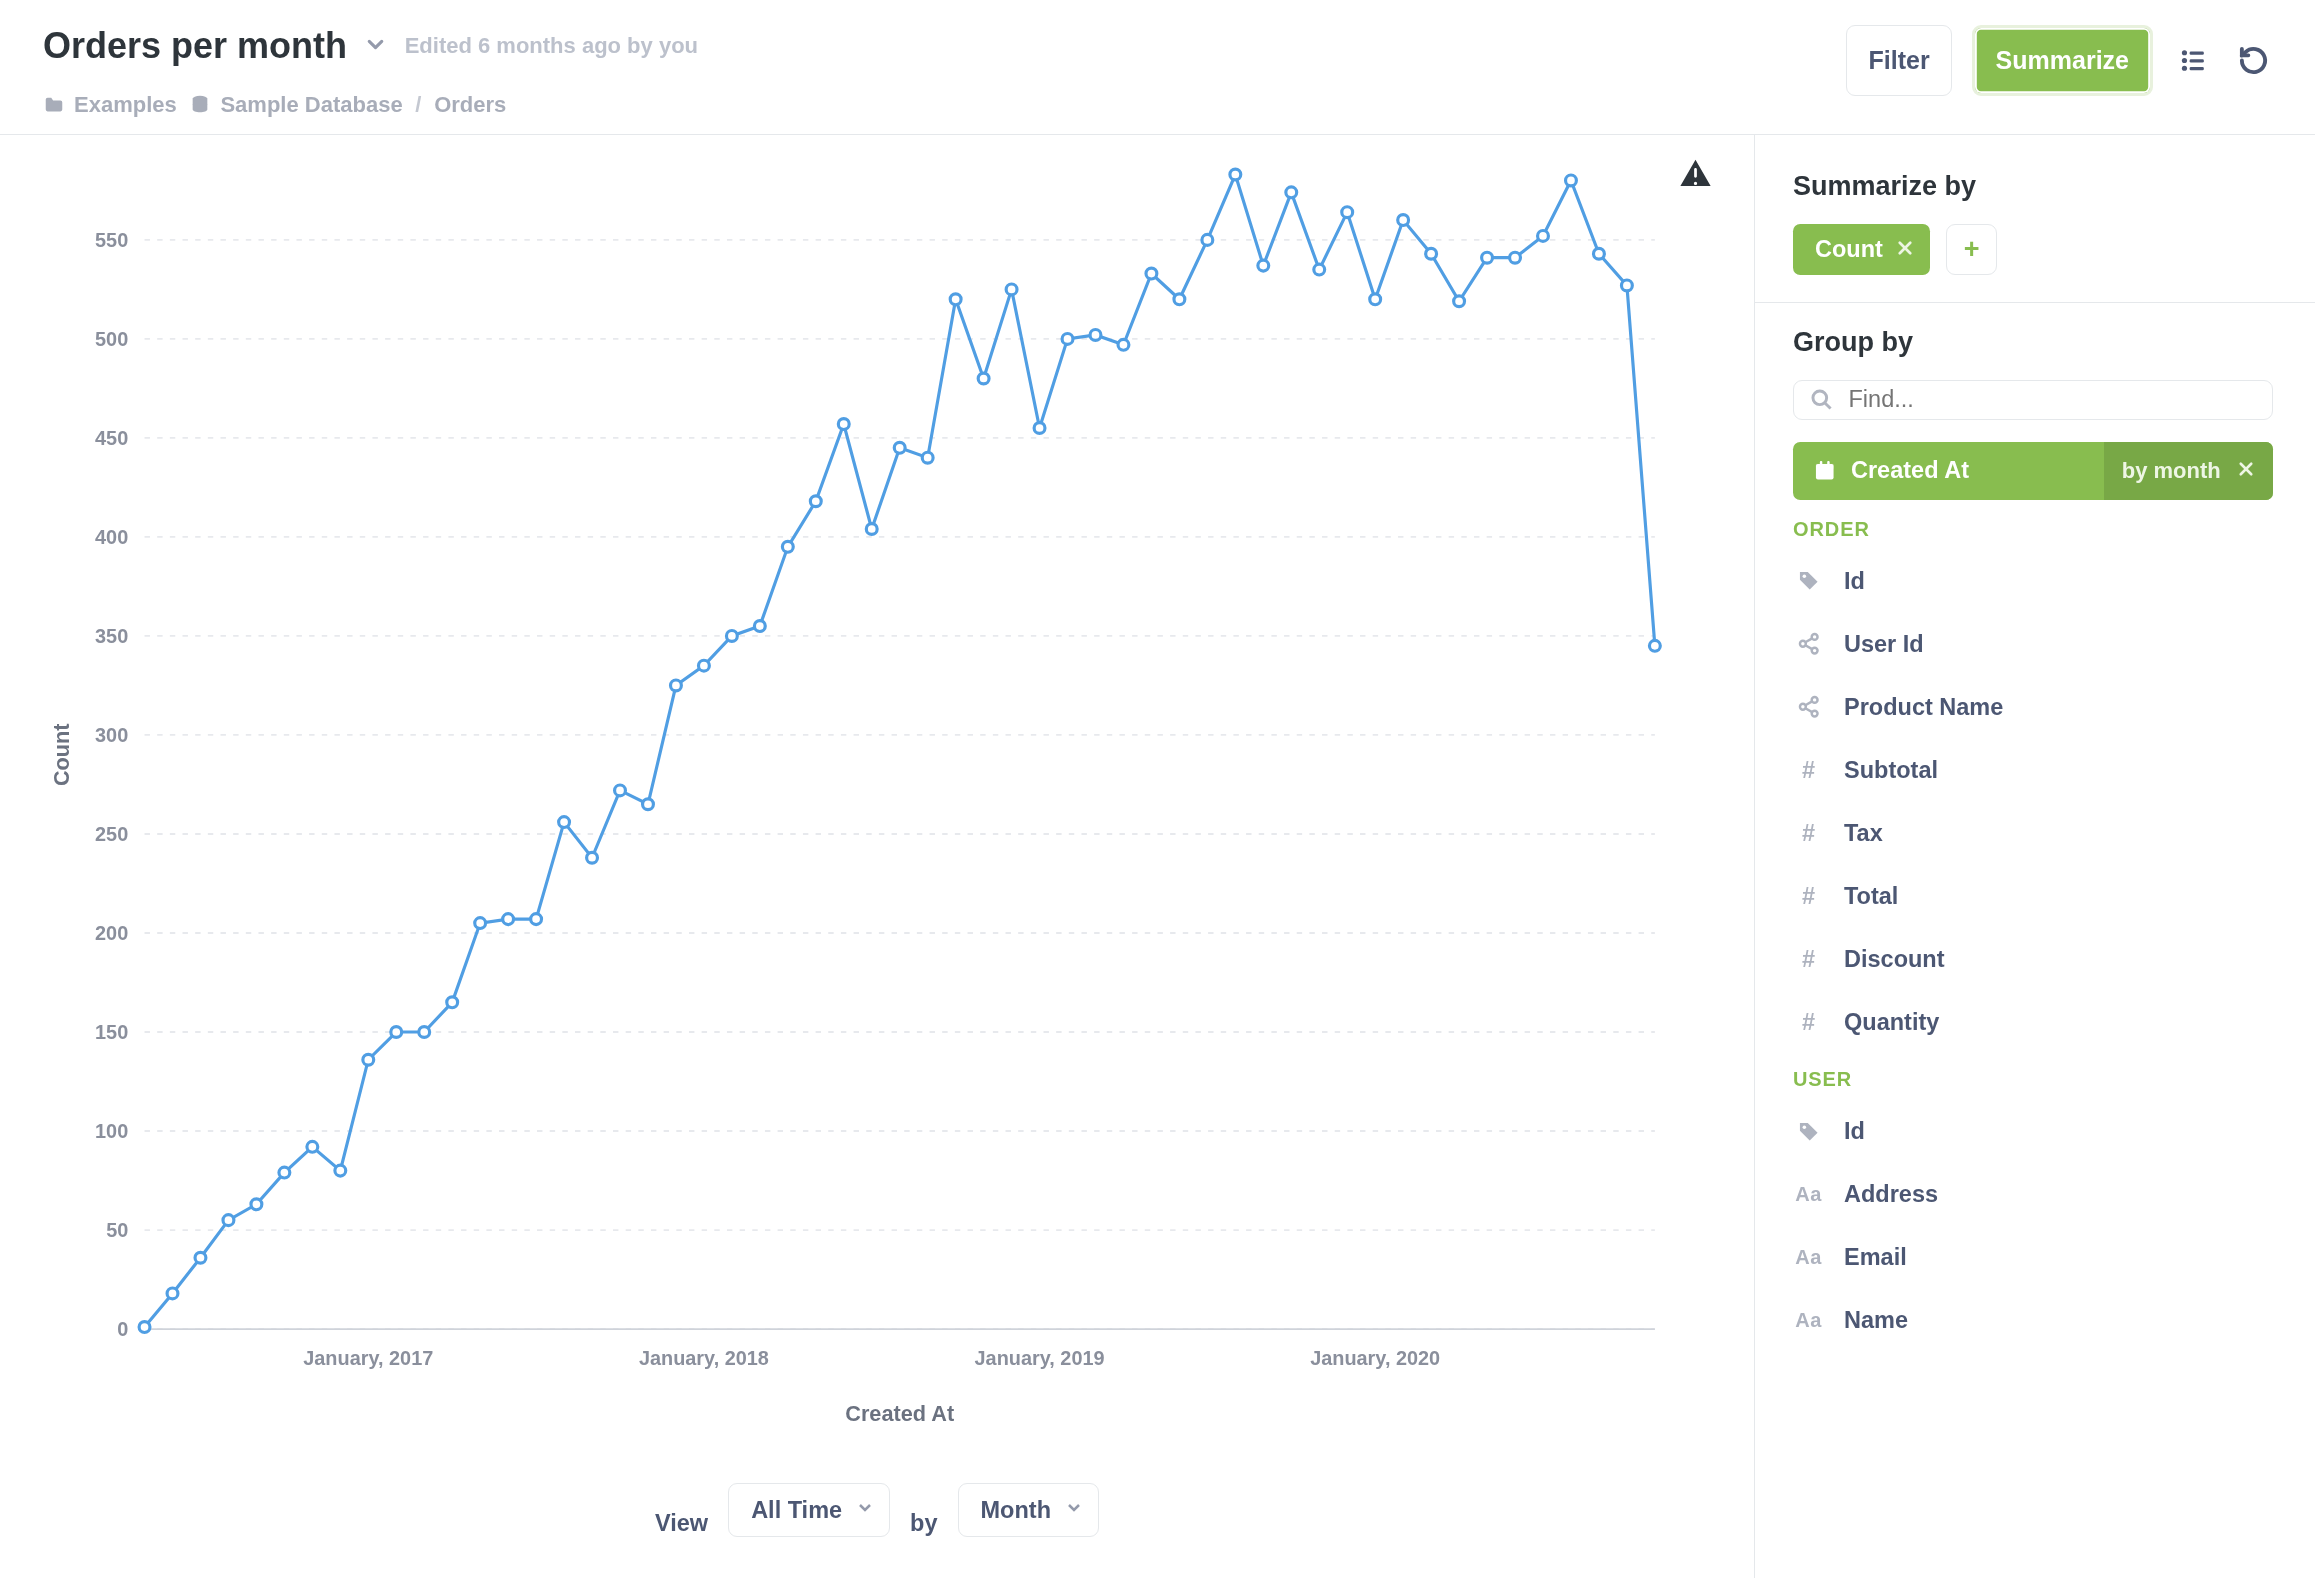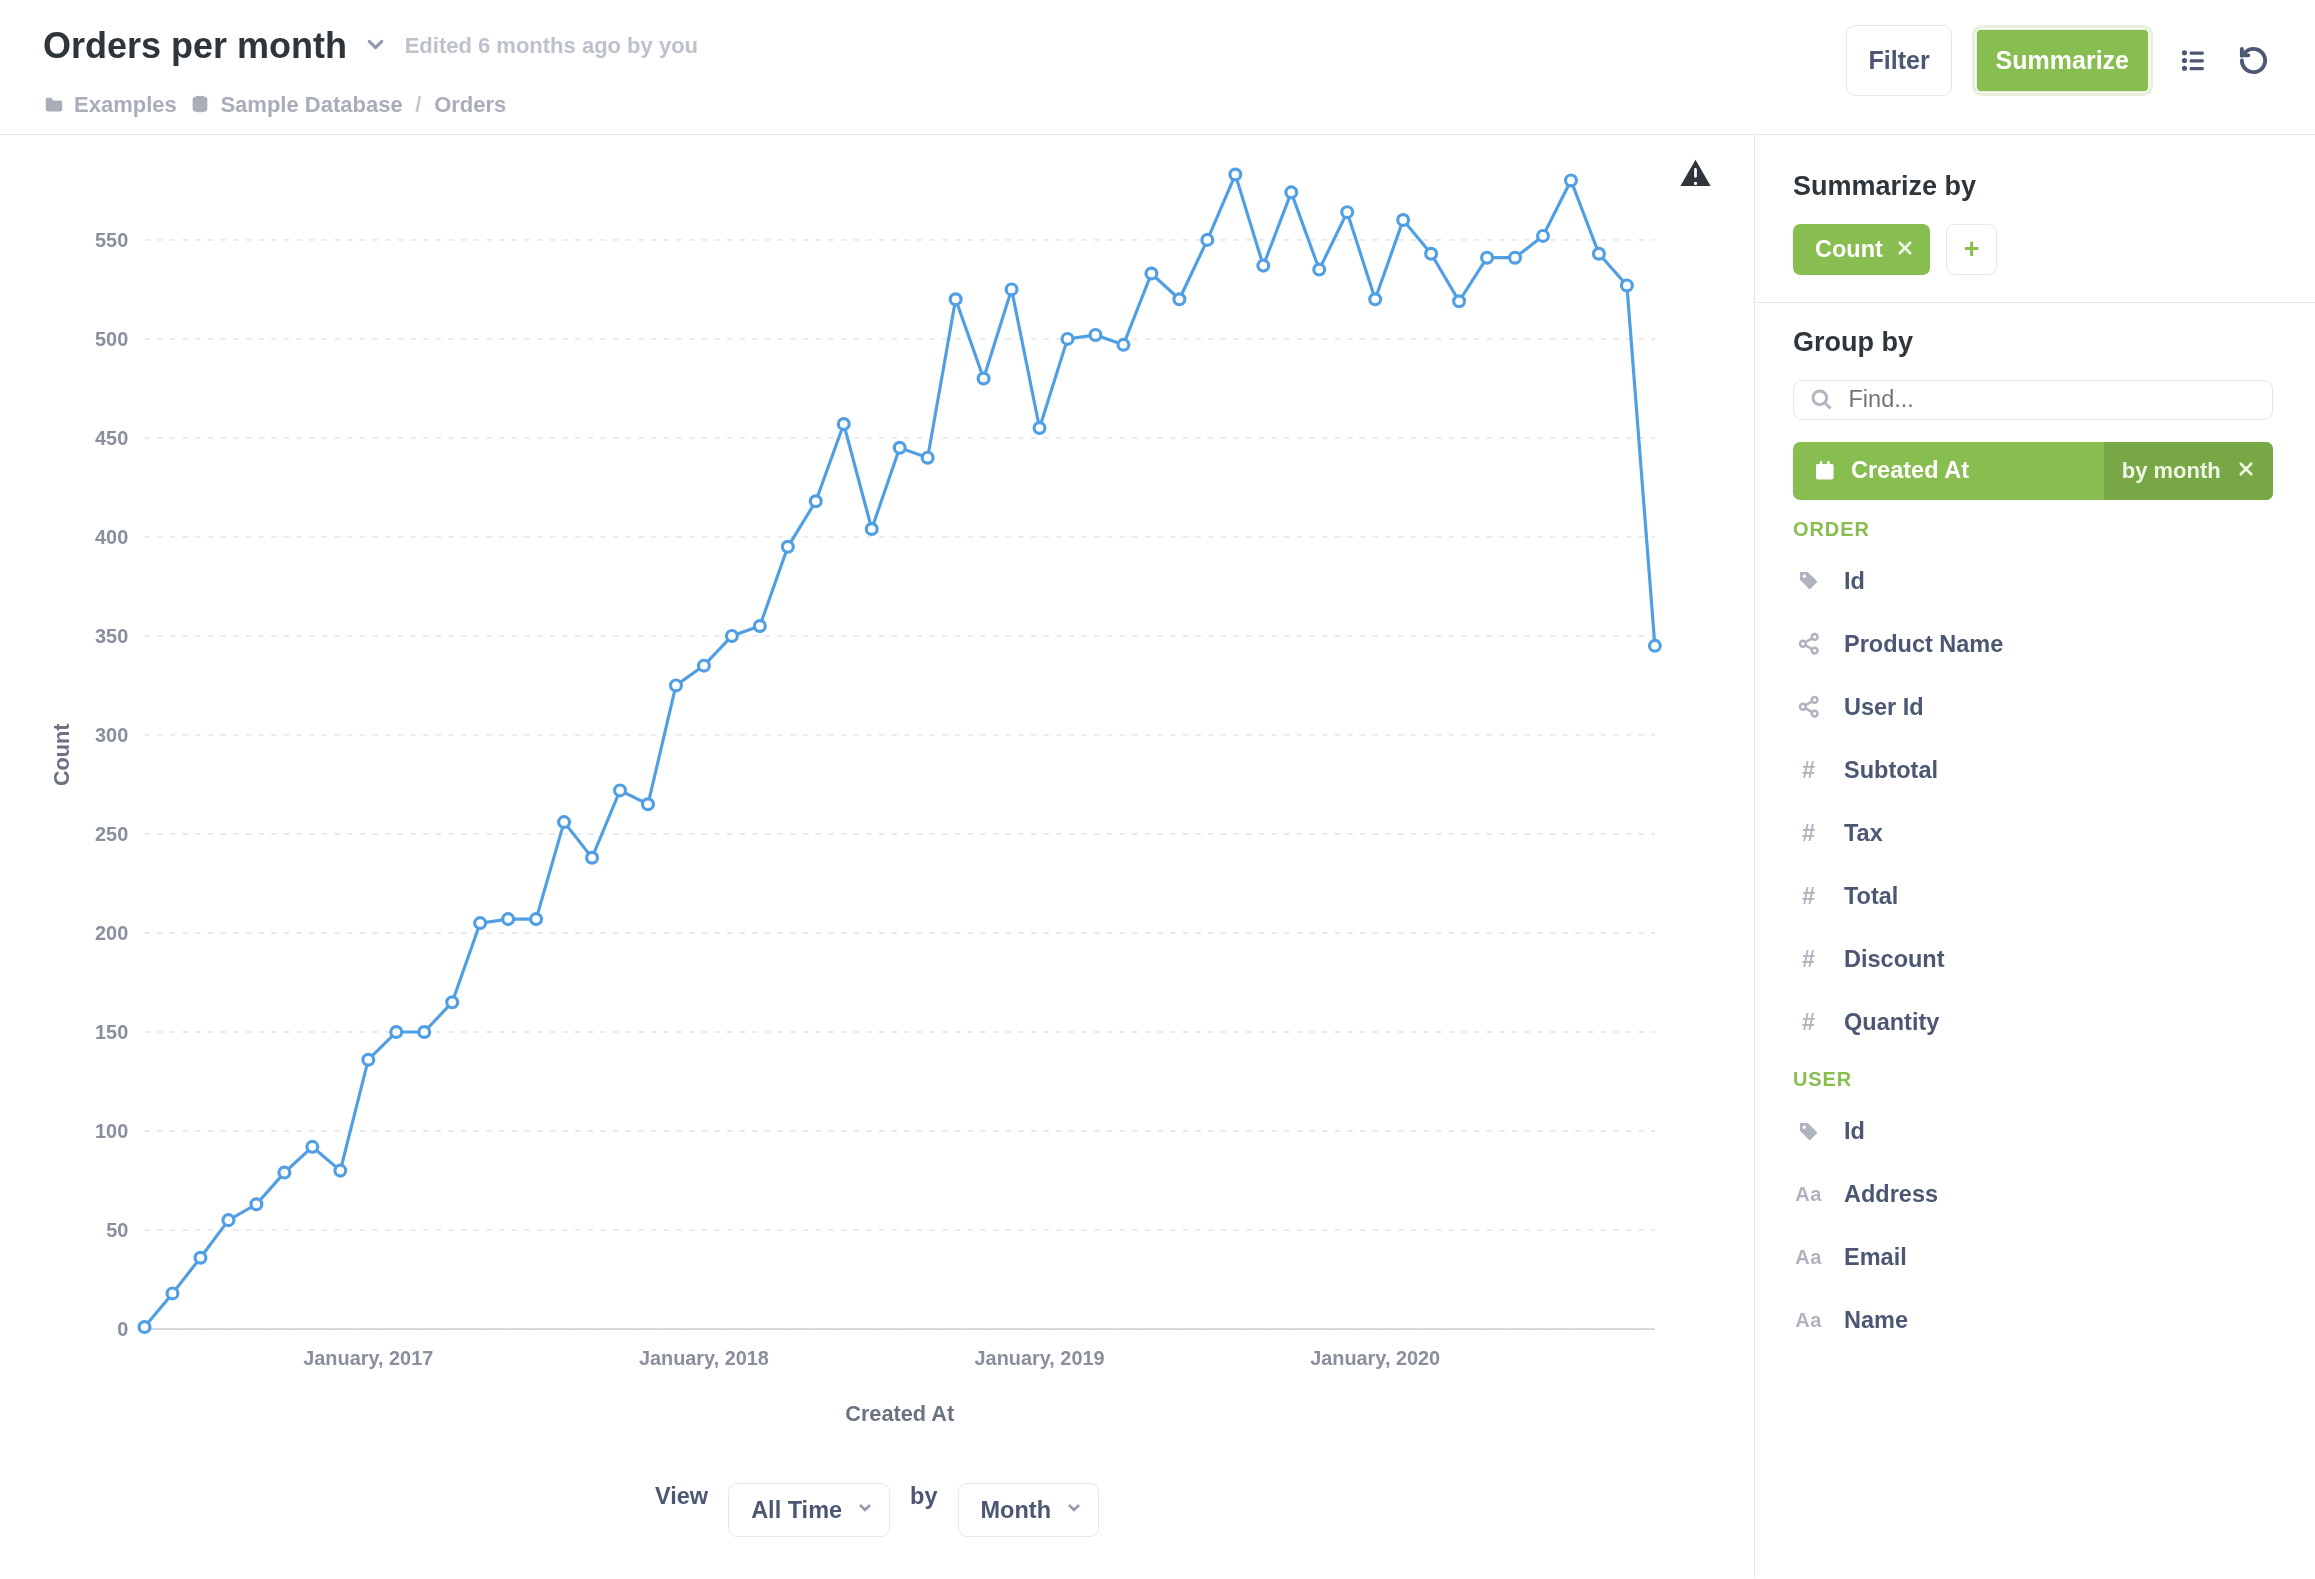--- a/index.html
+++ b/index.html
@@ -32,21 +32,21 @@
   .body{display:flex;height:calc(1579px - 136px);}
   .chart-area{flex:1;position:relative;padding:27px 36px 27px 36px;border-right:0.9px solid var(--border);}
   .warning{position:absolute;top:22px;right:42px;color:#2e353b;}
   svg.chart{display:block;}
   .axis-label{font-size:24px;fill:#6b7280;font-weight:700;}
   .tick-label{font-size:22px;fill:#8a8f9c;font-weight:700;}
   .gridline{stroke:#e7e9ed;stroke-width:2;stroke-dasharray:6 8;}
   .axisline{stroke:#cfd3da;stroke-width:2;}
   .series-line{fill:none;stroke:var(--blue);stroke-width:3.5;}
   .series-pt{fill:#fff;stroke:var(--blue);stroke-width:3.5;}
-  .view-row{display:flex;align-items:flex-start;justify-content:center;gap:20px;margin-top:36px;font-size:23.5px;color:var(--text);font-weight:700;}
+  .view-row{display:flex;align-items:flex-end;justify-content:center;gap:20px;margin-top:36px;font-size:23.5px;color:var(--text);font-weight:700;}
   .select{height:54px;padding:0 47px 0 22px;border:1.8px solid var(--border);border-radius:9px;font-size:23.5px;font-weight:700;color:var(--text);background:#fff;position:relative;display:inline-flex;align-items:center;gap:14.5px;}
   .select .chev{position:absolute;right:14.5px;top:50%;transform:translateY(-50%);color:var(--text-light);}
   .side{width:561px;padding:27px 43px 27px 38px;overflow:hidden;}
   .side h3{font-size:27px;font-weight:800;color:var(--heading);margin:9px 0 22px 0;}
   .chip-row{display:flex;align-items:center;gap:16.3px;margin-bottom:27px;}
   .chip{display:inline-flex;align-items:center;gap:12.7px;background:var(--green);color:#fff;font-weight:800;font-size:23.5px;border-radius:7.2px;height:51px;padding:0 16.3px 0 22px;}
   .chip .x{opacity:.85}
   .plus-box{width:51px;height:51px;border:1.8px solid var(--border);border-radius:9px;display:flex;align-items:center;justify-content:center;color:var(--green);font-weight:900;font-size:27px;}
   .side-divider{height:0.9px;background:var(--border);margin:12.7px -43px 23.5px -38px;}
   .search{height:40px;border:1.8px solid var(--border);border-radius:9px;display:flex;align-items:center;gap:12.7px;padding:0 16.3px;color:#b1b5c0;margin-bottom:22px;}
@@ -285,33 +285,33 @@
         <div class="field-row">
           <span class="field-icon">
             <svg width="23.5" height="23.5" viewBox="0 0 24 24" fill="none" stroke="currentColor" stroke-width="2.5">
               <circle cx="6" cy="12" r="3"></circle>
               <circle cx="18" cy="5" r="3"></circle>
               <circle cx="18" cy="19" r="3"></circle>
               <line x1="8.5" y1="10.5" x2="15.5" y2="6.5"></line>
               <line x1="8.5" y1="13.5" x2="15.5" y2="17.5"></line>
             </svg>
           </span>
-          <span>Product Name</span>
+          <span>User Id</span>
         </div>
         <div class="field-row">
           <span class="field-icon">
             <svg width="23.5" height="23.5" viewBox="0 0 24 24" fill="none" stroke="currentColor" stroke-width="2.5">
               <circle cx="6" cy="12" r="3"></circle>
               <circle cx="18" cy="5" r="3"></circle>
               <circle cx="18" cy="19" r="3"></circle>
               <line x1="8.5" y1="10.5" x2="15.5" y2="6.5"></line>
               <line x1="8.5" y1="13.5" x2="15.5" y2="17.5"></line>
             </svg>
           </span>
-          <span>User Id</span>
+          <span>Product Name</span>
         </div>
         <div class="field-row">
           <span class="field-icon">
             <span class="hash">#</span>
           </span>
           <span>Subtotal</span>
         </div>
         <div class="field-row">
           <span class="field-icon">
             <span class="hash">#</span>

